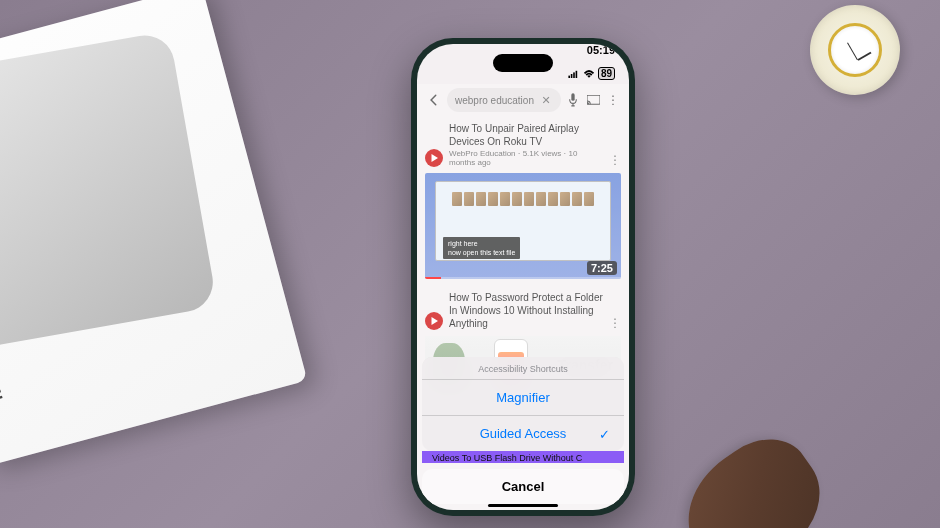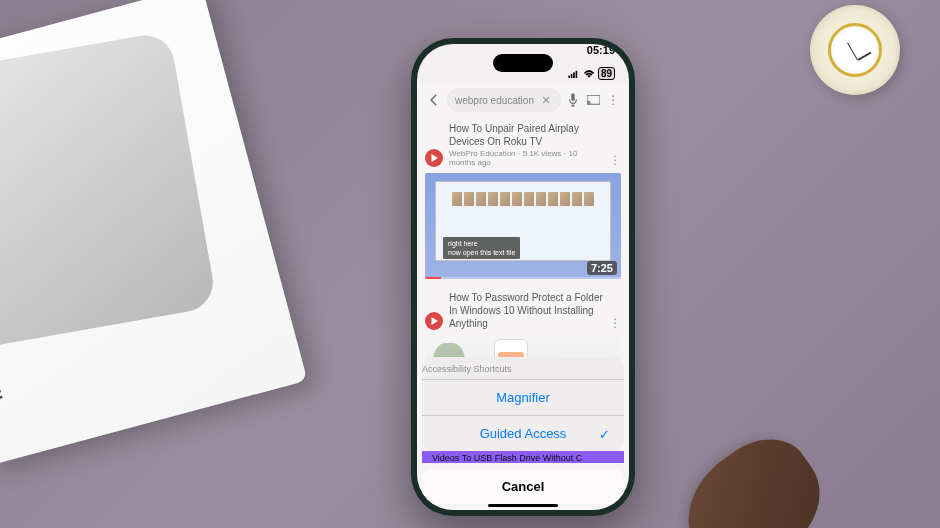--- a/index.html
+++ b/index.html
@@ -394,20 +394,21 @@
       bottom: 6px;
       z-index: 10;
     }
     .sheet-group {
       background: rgba(240,236,238,0.97);
       border-radius: 10px;
       overflow: hidden;
       backdrop-filter: blur(10px);
     }
     .sheet-title {
+      text-align: center;
       font-size: 9px;
       color: #8e8e93;
       padding: 7px 0 5px;
     }
     .sheet-option {
       text-align: center;
       font-size: 13px;
       color: #007aff;
       padding: 10px 0;
       border-top: 0.5px solid rgba(60,60,67,0.2);

